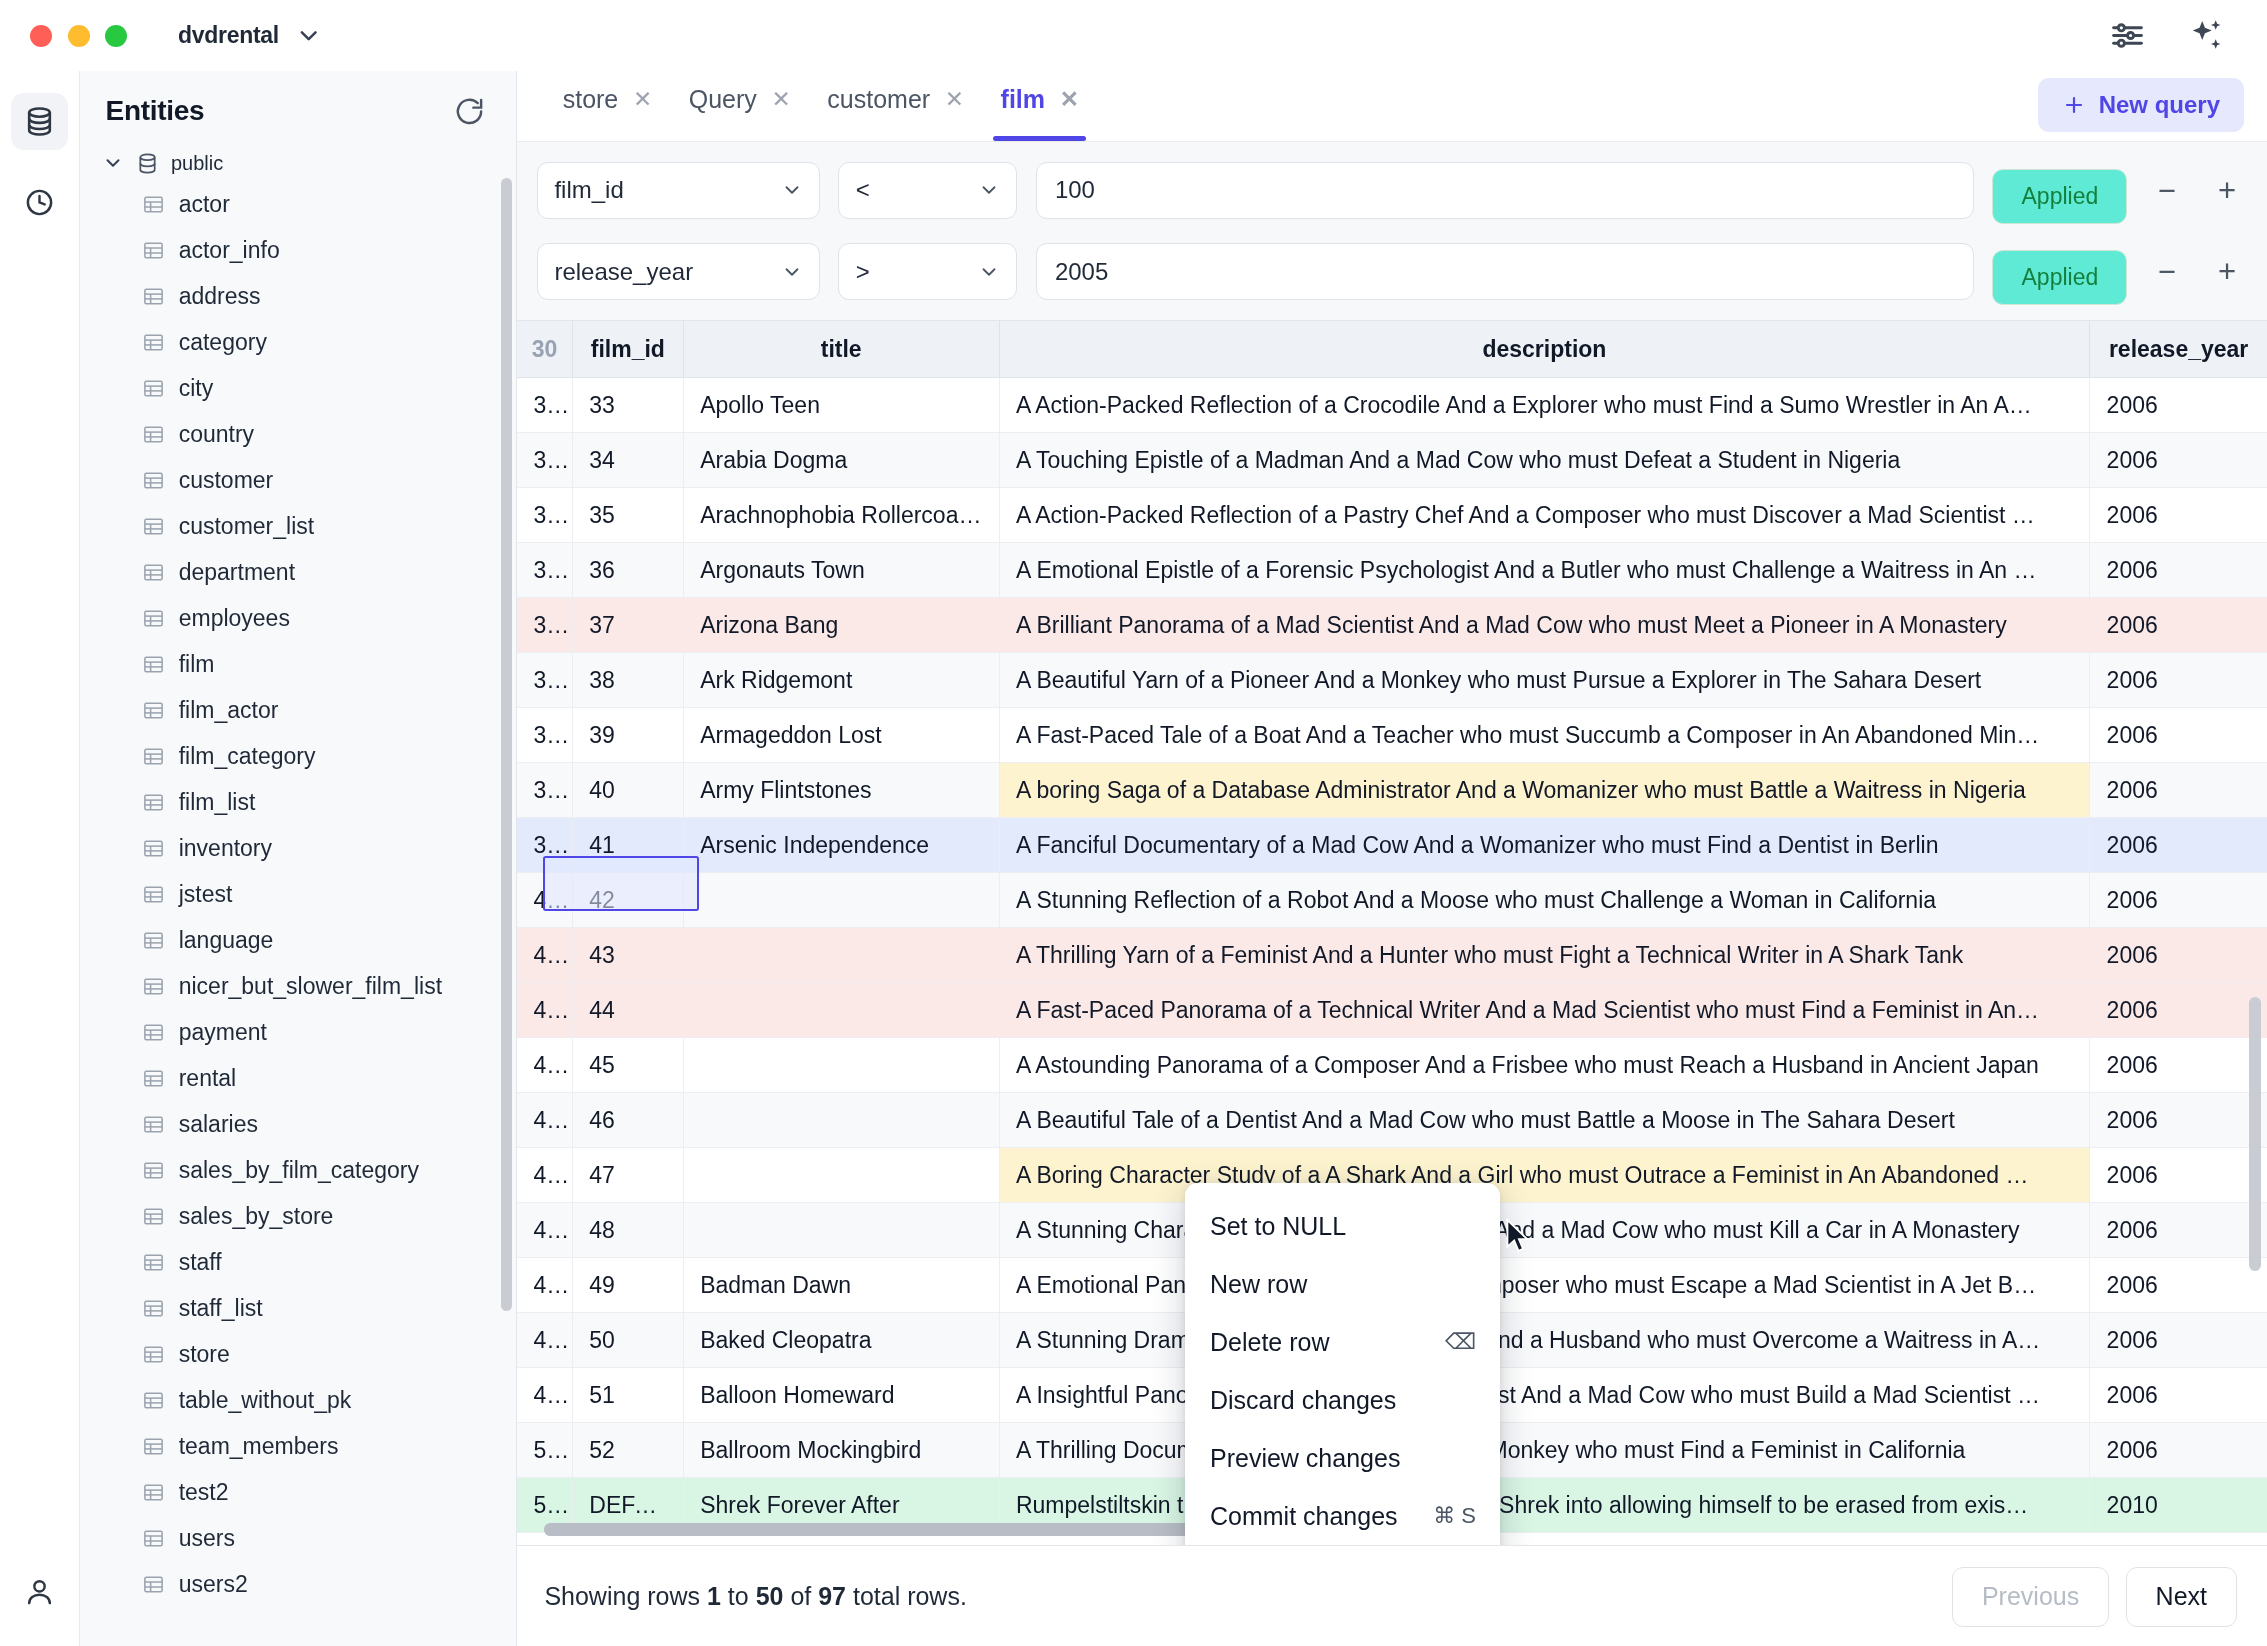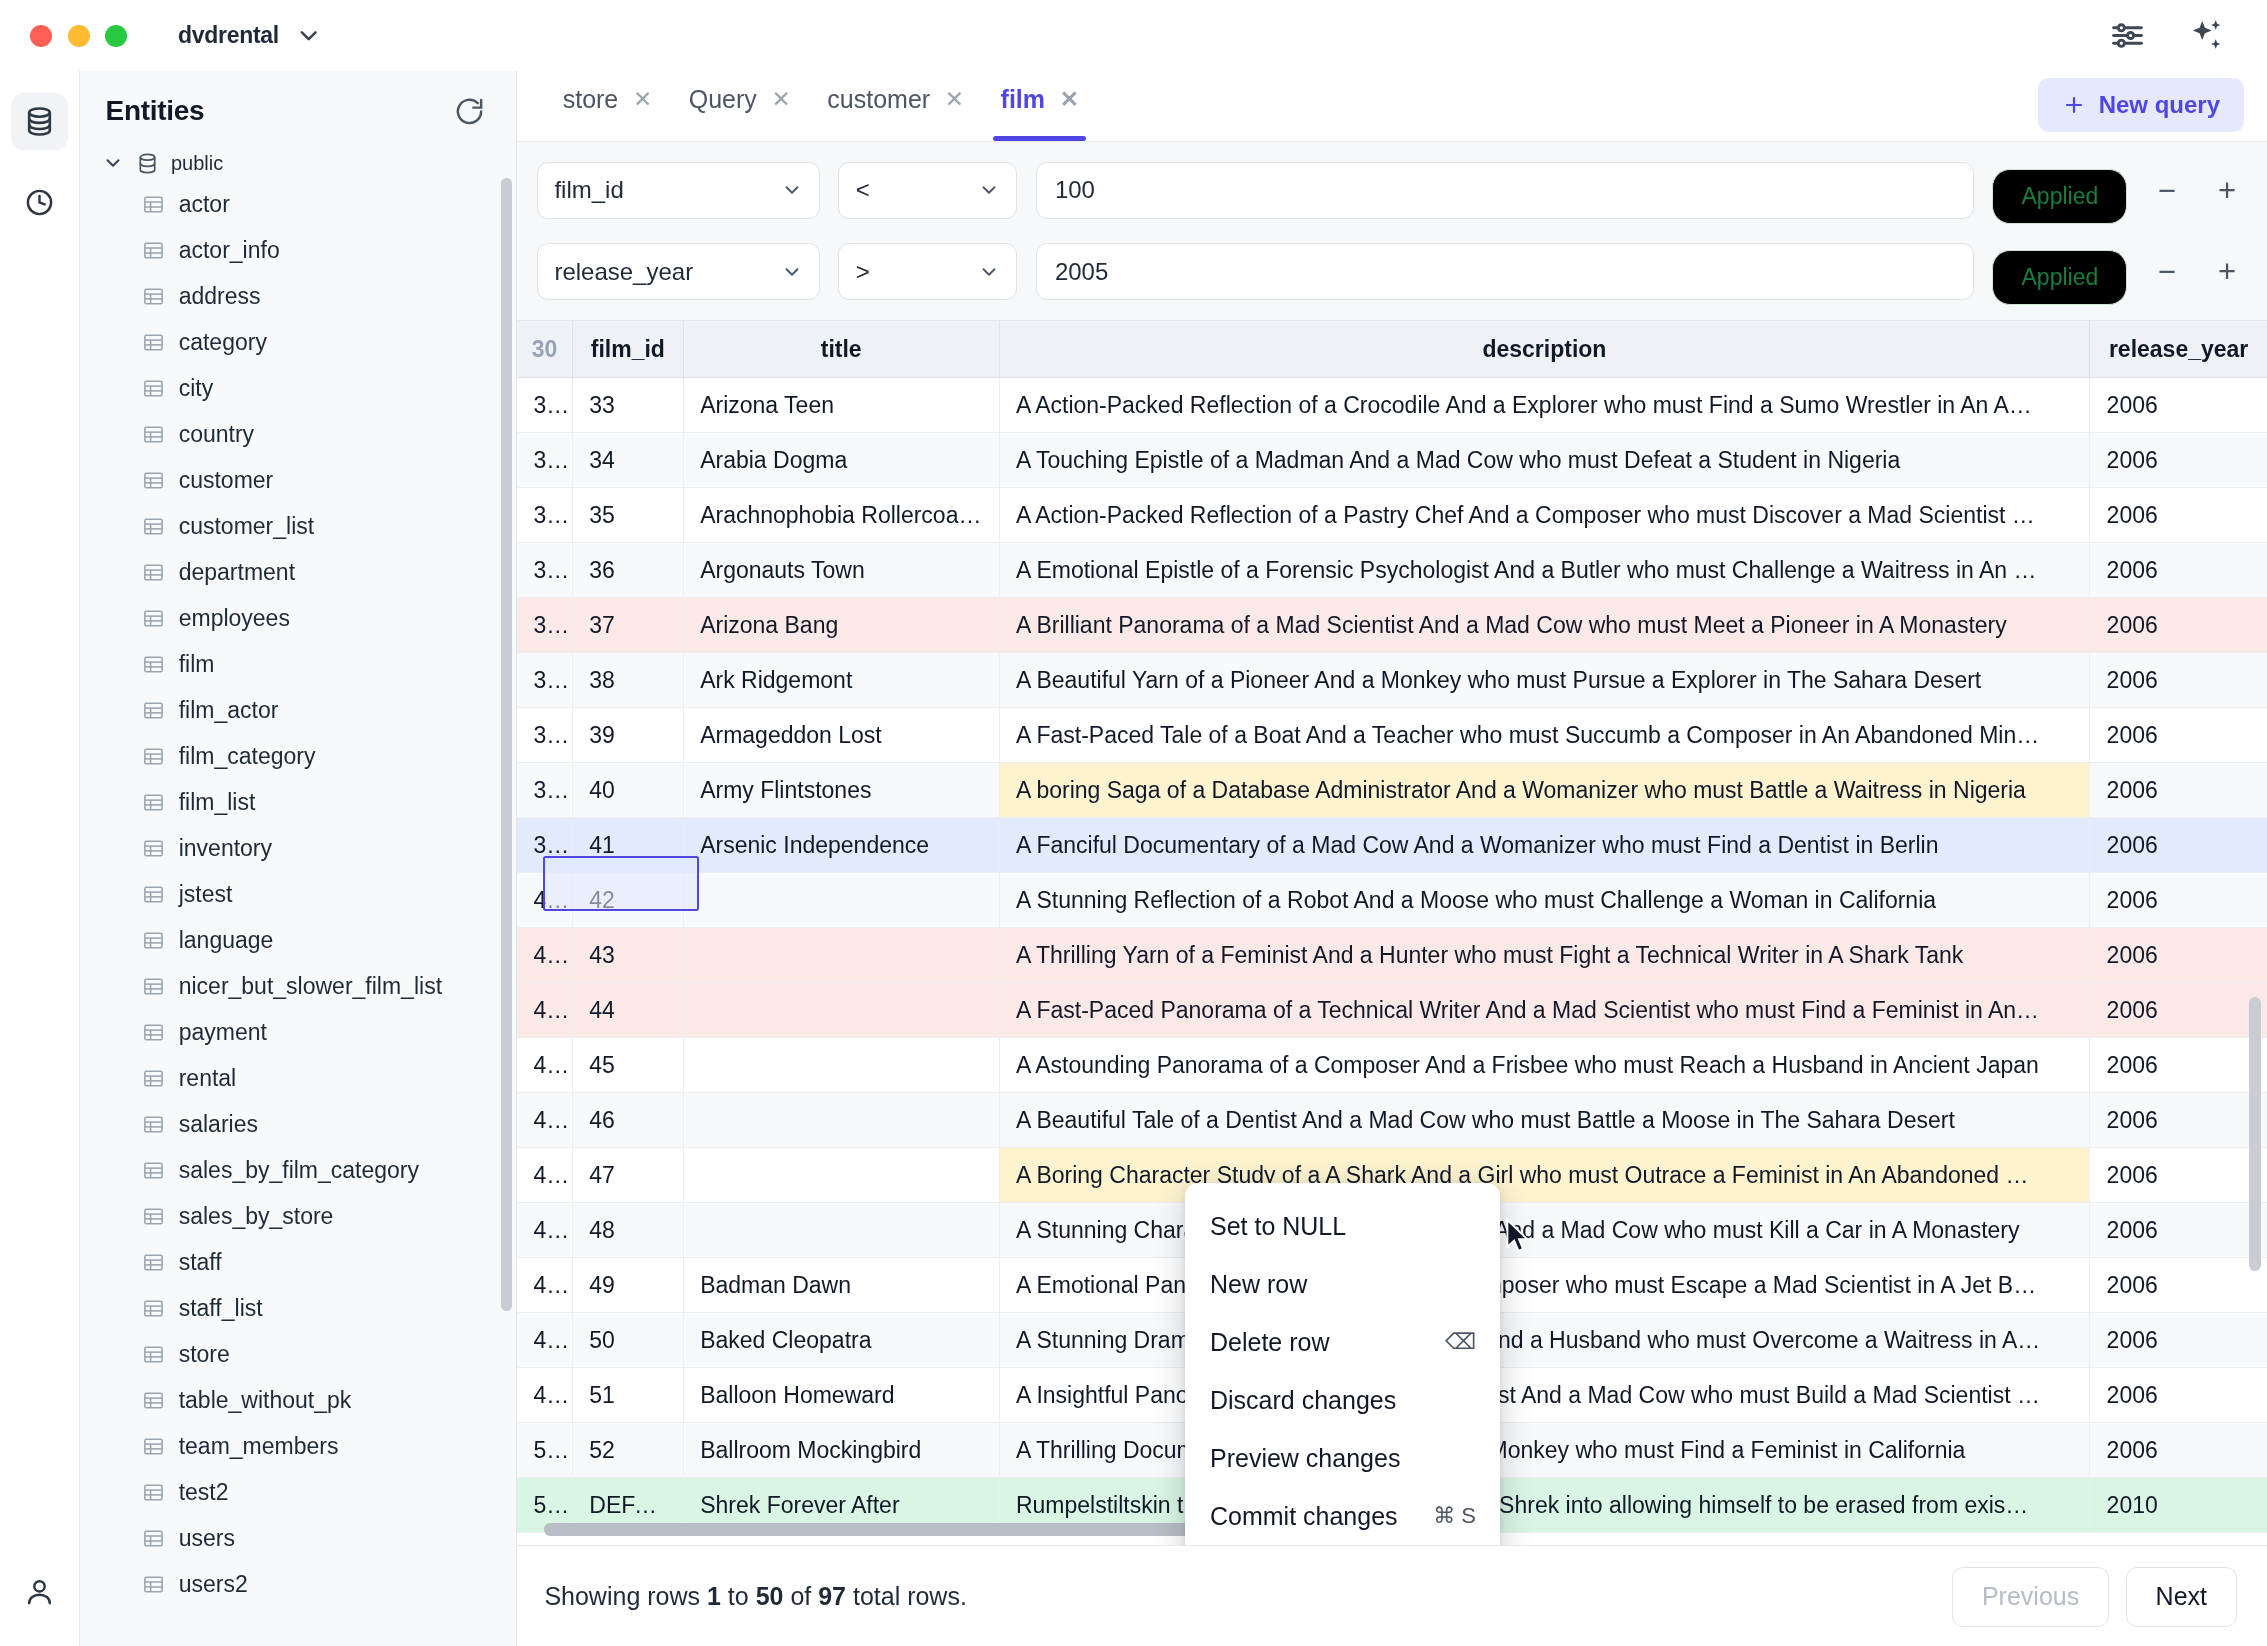--- a/index.html
+++ b/index.html
@@ -141,21 +141,21 @@
   .sel .chev { position: absolute; right: 16.4px; color: #4b5563; display:flex;}
   .sel.op { width: 179px; }
   .val {
     flex: 1; height: 57px;
     background: #fff; border: 0.9px solid #dfe3e8; border-radius: 11px;
     display: flex; align-items: center; padding: 0 18.3px;
     font-size: 24px; color: #1f2937;
   }
   .applied {
     width: 135px; height: 55px;
-    background: #000000; border: 0.9px solid #cfe6d5; border-radius: 18px;
+    background: #5eead4; border: 0.9px solid #cfe6d5; border-radius: 11px;
     color: #15803d; font-size: 23px; font-weight: 500;
     display: flex; align-items: center; justify-content: center; margin-top: 12px;
   }
   .icon-btn {
     width: 42px; height: 42px; display: flex; align-items: center; justify-content: center;
     color: #4b5563; font-size: 31px; line-height: 1;
   }
 
   
   .table-wrap {
@@ -796,21 +796,21 @@
             <th>film_id</th>
             <th>title</th>
             <th>description</th>
             <th>release_year</th>
           </tr>
         </thead>
         <tbody id="rows-host">
             <tr class="rz">
               <td class="idx">31</td>
               <td class="cid">33</td>
-              <td class="ctitle">Arizona Teen</td>
+              <td class="ctitle">Apollo Teen</td>
               <td class="cdesc">A Action-Packed Reflection of a Crocodile And a Explorer who must Find a Sumo Wrestler in An A…</td>
               <td class="cyear">2006</td>
             </tr>
             <tr class="ra">
               <td class="idx">32</td>
               <td class="cid">34</td>
               <td class="ctitle">Arabia Dogma</td>
               <td class="cdesc">A Touching Epistle of a Madman And a Mad Cow who must Defeat a Student in Nigeria</td>
               <td class="cyear">2006</td>
             </tr>

